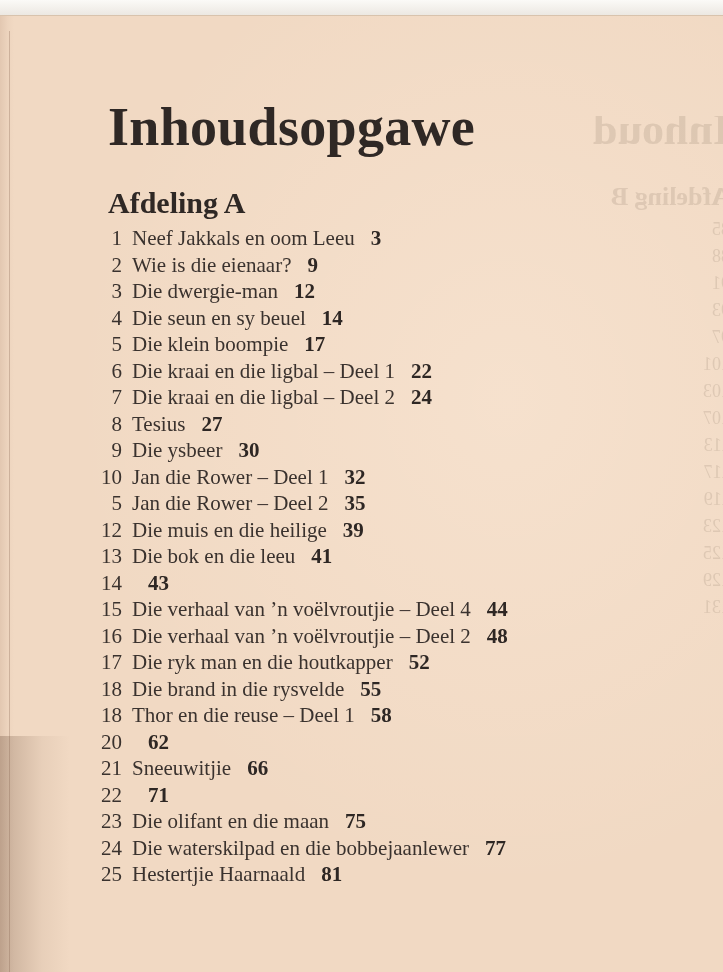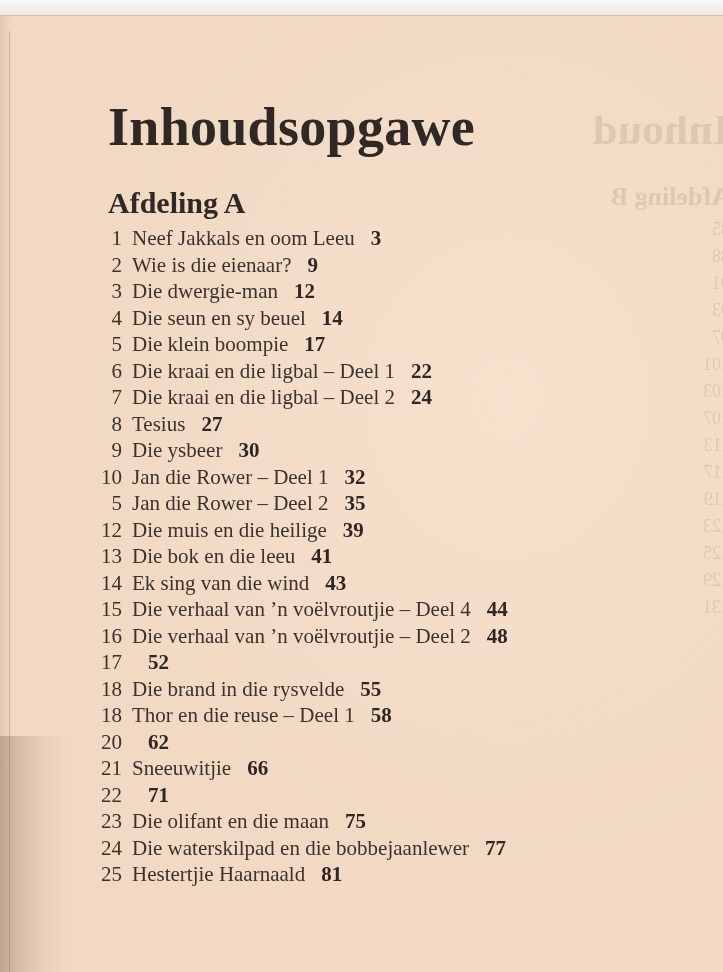--- a/index.html
+++ b/index.html
@@ -206,35 +206,35 @@
       <span class="toc-title">Die muis en die heilige</span>
       <span class="toc-page">39</span>
     </li>
   <li class="toc-row">
       <span class="toc-num">13</span>
       <span class="toc-title">Die bok en die leeu</span>
       <span class="toc-page">41</span>
     </li>
   <li class="toc-row">
       <span class="toc-num">14</span>
-      <span class="toc-title">Ek sing van die wind</span>
       <span class="toc-page">43</span>
     </li>
   <li class="toc-row">
       <span class="toc-num">15</span>
       <span class="toc-title">Die verhaal van ’n voëlvroutjie – Deel 4</span>
       <span class="toc-page">44</span>
     </li>
   <li class="toc-row">
       <span class="toc-num">16</span>
       <span class="toc-title">Die verhaal van ’n voëlvroutjie – Deel 2</span>
       <span class="toc-page">48</span>
     </li>
   <li class="toc-row">
       <span class="toc-num">17</span>
+      <span class="toc-title">Die ryk man en die houtkapper</span>
       <span class="toc-page">52</span>
     </li>
   <li class="toc-row">
       <span class="toc-num">18</span>
       <span class="toc-title">Die brand in die rysvelde</span>
       <span class="toc-page">55</span>
     </li>
   <li class="toc-row">
       <span class="toc-num">18</span>
       <span class="toc-title">Thor en die reuse – Deel 1</span>

